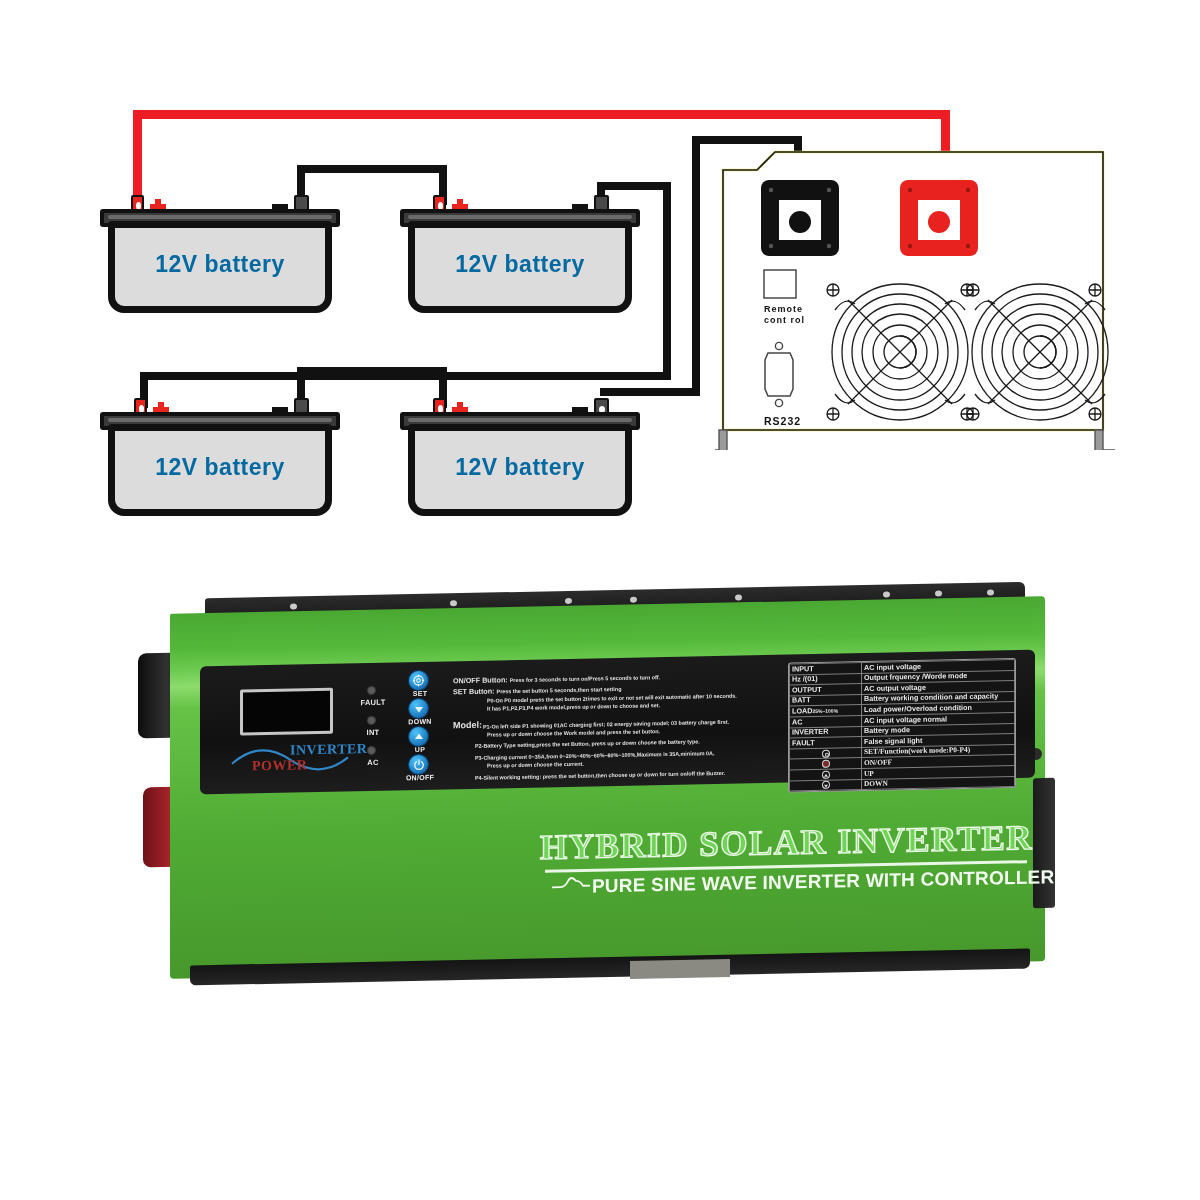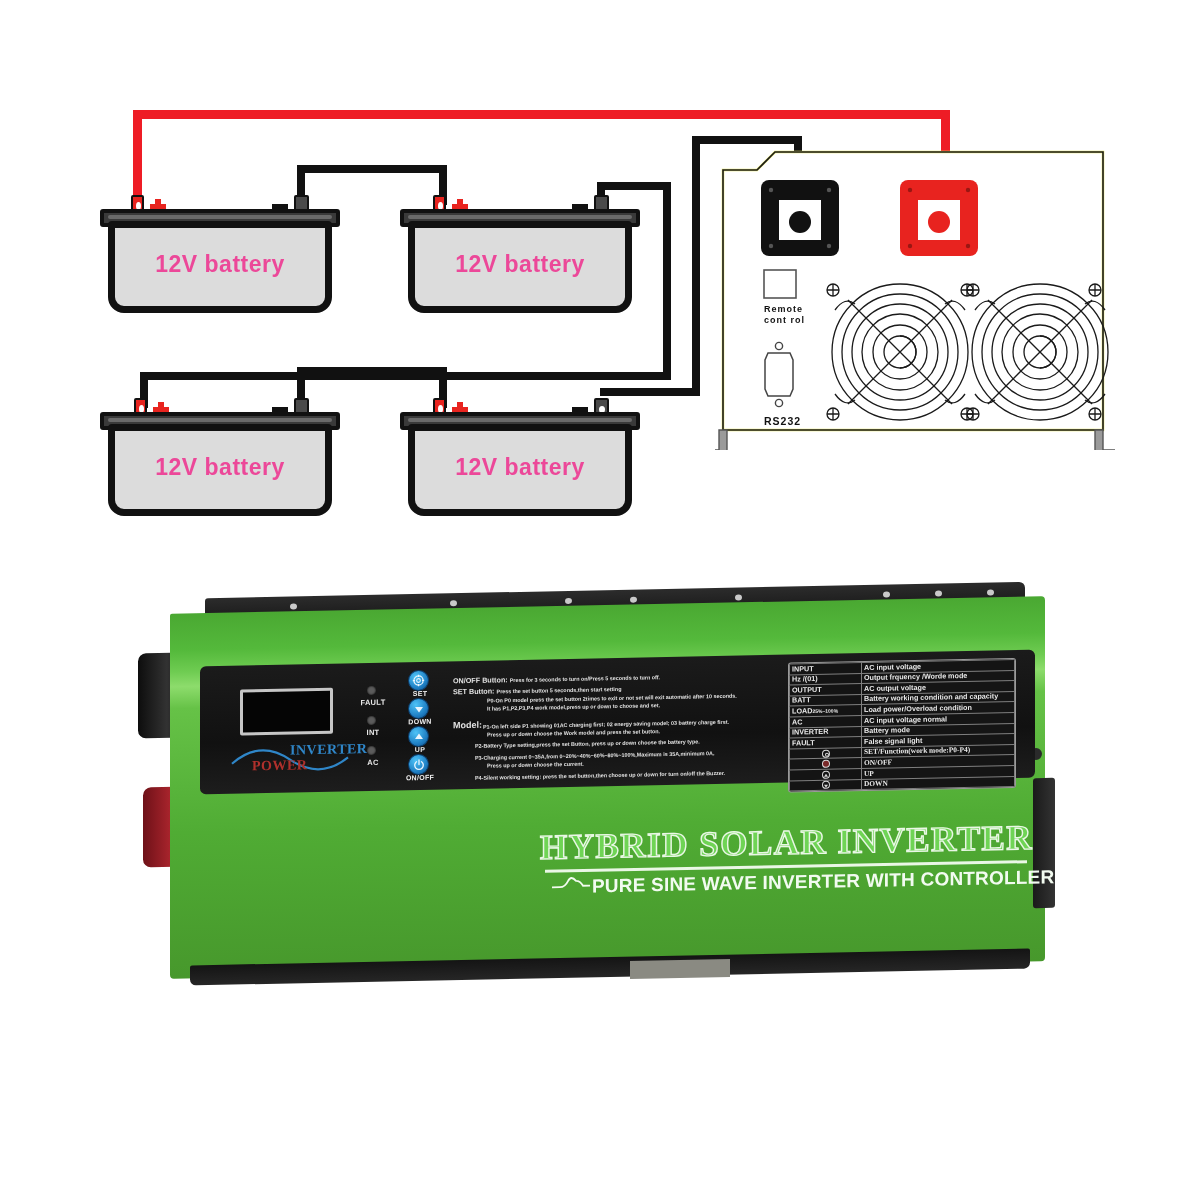--- a/index.html
+++ b/index.html
@@ -29,21 +29,21 @@
     border-radius: 3px;
   }
   .bat-lid::after {
     content:""; position:absolute; left:4px; top:2px; right:4px; height:4px;
     background:#6a6a6a; border-radius:2px;
   }
   .bat-label {
     position: absolute; left: 8px; top: 56px; width: 224px;
     text-align: center;
     font-family: "Liberation Sans", sans-serif;
-    font-weight: bold; font-size: 23px; color: #ec4899;
+    font-weight: bold; font-size: 23px; color: #0369a1;
     letter-spacing: .5px;
   }
   
   .pos-term {
     position: absolute; width: 13px; height: 22px;
     background: #e8241f; border: 2px solid #111; border-radius: 2px;
     top: 0px;
   }
   .pos-term::after {
     content:""; position:absolute; left:3px; top:5px;

